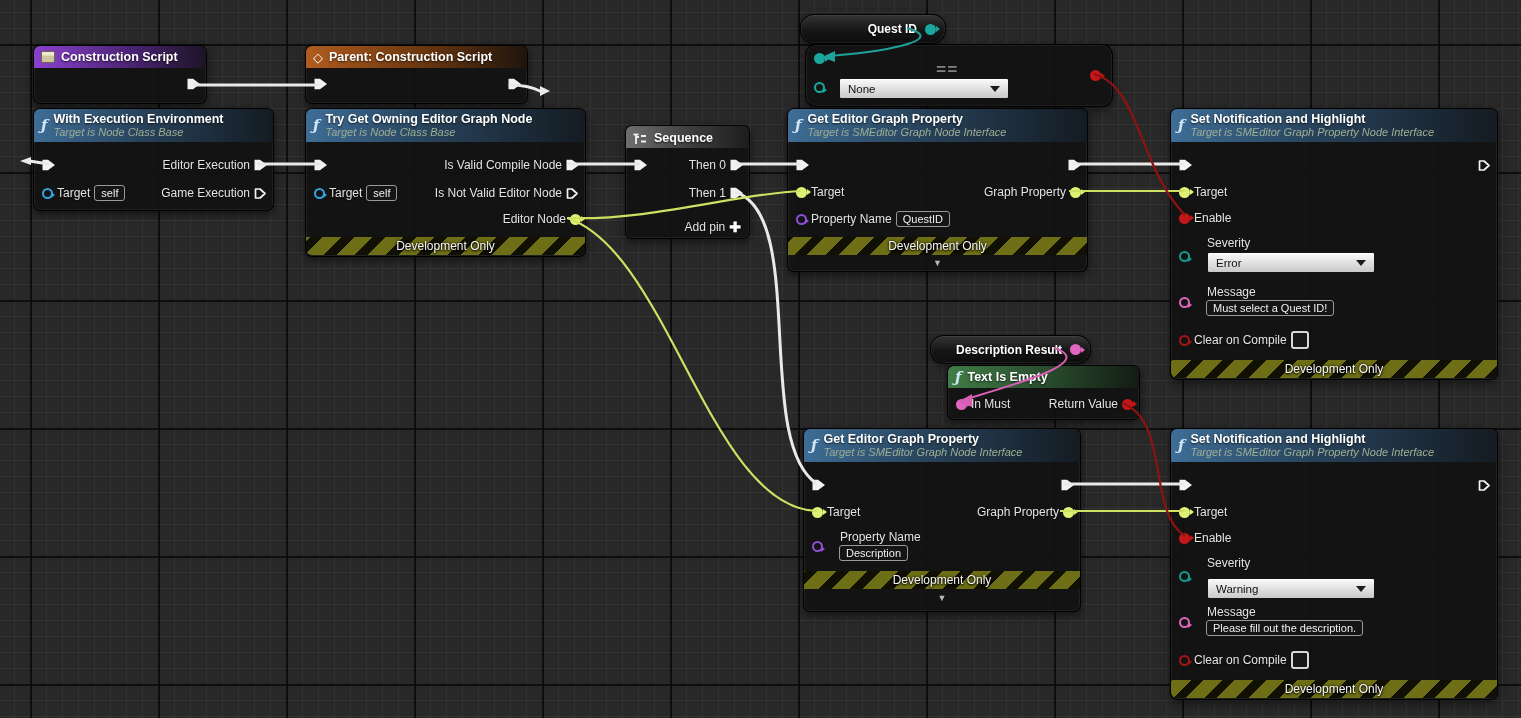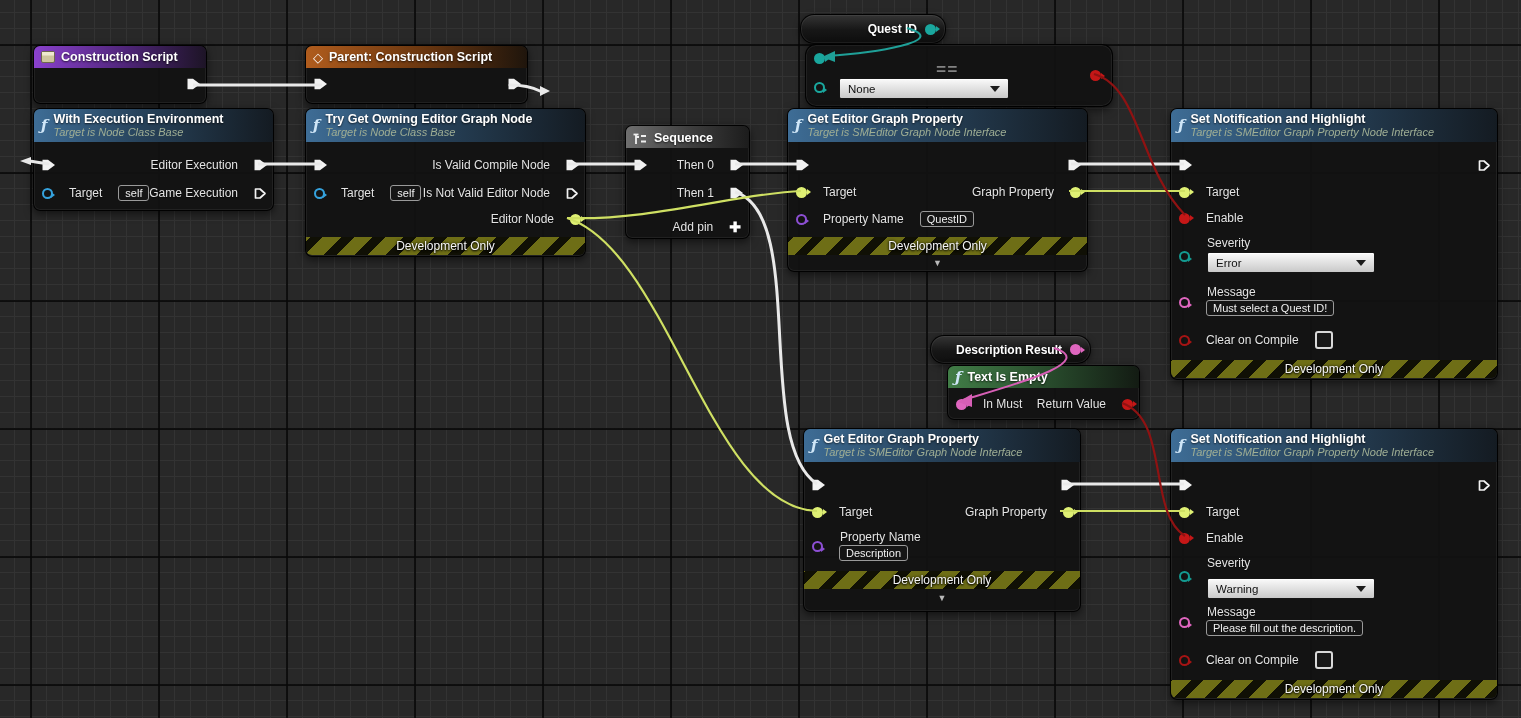--- a/index.html
+++ b/index.html
@@ -27,21 +27,21 @@
   }
   .hdr .ht{line-height:1.15;}
   .t{font-size:12.5px;font-weight:bold;color:#fff;text-shadow:0 1px 2px rgba(0,0,0,.7);white-space:nowrap;}
   .s{font-size:11px;font-style:italic;color:#9fae94;white-space:nowrap;}
   .hdr.blue{background:linear-gradient(90deg,#3e6d96 0%,#27425a 45%,#141b22 100%);}
   .hdr.purple{background:linear-gradient(90deg,#8a41cd 0%,#4d2476 55%,#1d1426 100%);align-items:center;}
   .hdr.orange{background:linear-gradient(90deg,#b05c1d 0%,#67350f 55%,#1f150c 100%);}
   .hdr.gray{background:linear-gradient(90deg,#6e6e6e 0%,#3c3c3c 55%,#1c1c1c 100%);align-items:flex-end;}
   .hdr.green{background:linear-gradient(90deg,#417d47 0%,#27492b 55%,#131b13 100%);}
   .ficon{font-family:"DejaVu Serif",serif;font-style:italic;font-weight:bold;color:#cfe6f7;font-size:15px;line-height:1;}
-  .prow{position:absolute;display:flex;align-items:center;gap:16px;height:22px;text-align:right;}
+  .prow{position:absolute;display:flex;align-items:center;gap:4px;height:22px;text-align:right;}
   .prow.r{flex-direction:row;}
   .plabel{font-size:12px;color:#e3e3e3;white-space:nowrap;text-shadow:0 1px 1px rgba(0,0,0,.6);}
   .pexec{width:13px;height:13px;background:#f2f2f2;clip-path:polygon(4% 10%,46% 10%,100% 50%,46% 90%,4% 90%);flex:none;}
   .pexech{width:13px;height:13px;flex:none;}
   .pdot{width:11px;height:11px;border-radius:50%;flex:none;position:relative;box-sizing:border-box;}
   .pdot::after{content:'';position:absolute;left:11px;top:2.5px;border-left:4px solid;border-left-color:inherit;border-top:3px solid transparent;border-bottom:3px solid transparent;}
   .pdot.hollow{border:2.5px solid;background:transparent !important;}
   .pdot.hollow::after{left:7px;}
   .pabs{position:absolute;}
   .vbox{font-size:11px;color:#efefef;background:rgba(22,22,22,.9);border:1px solid #9a9a9a;border-radius:3px;padding:1px 6px;white-space:nowrap;}

